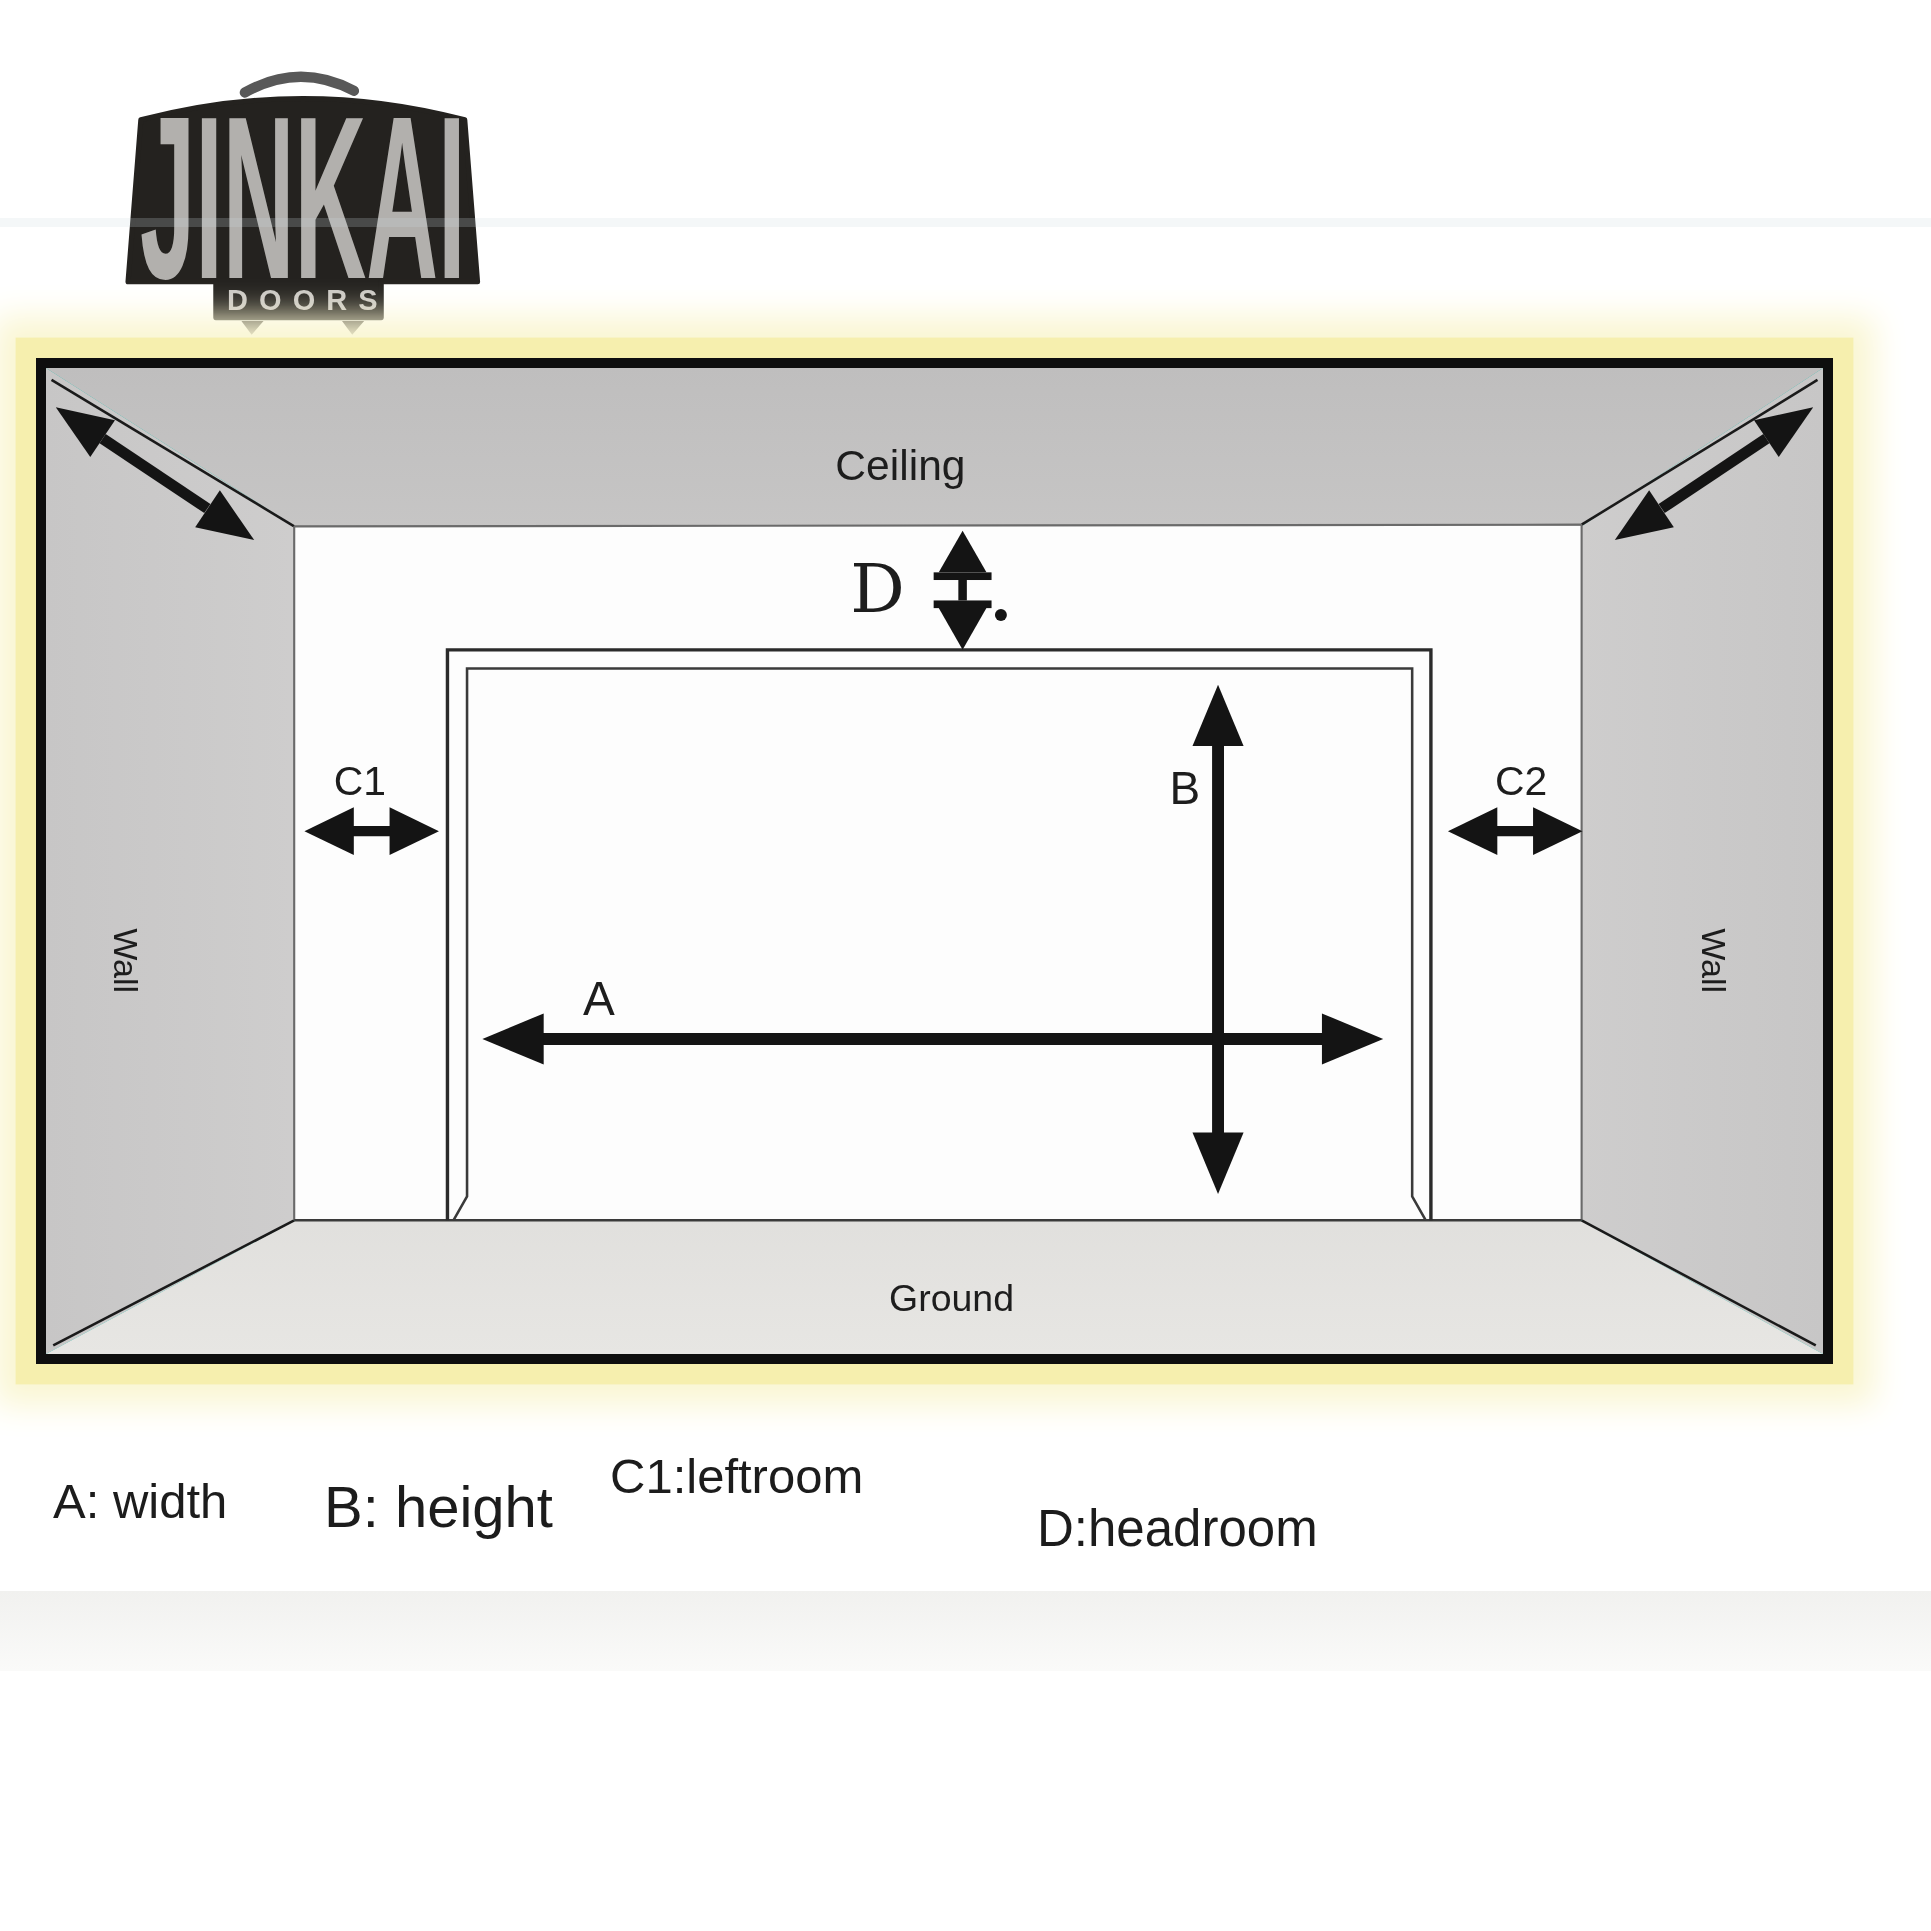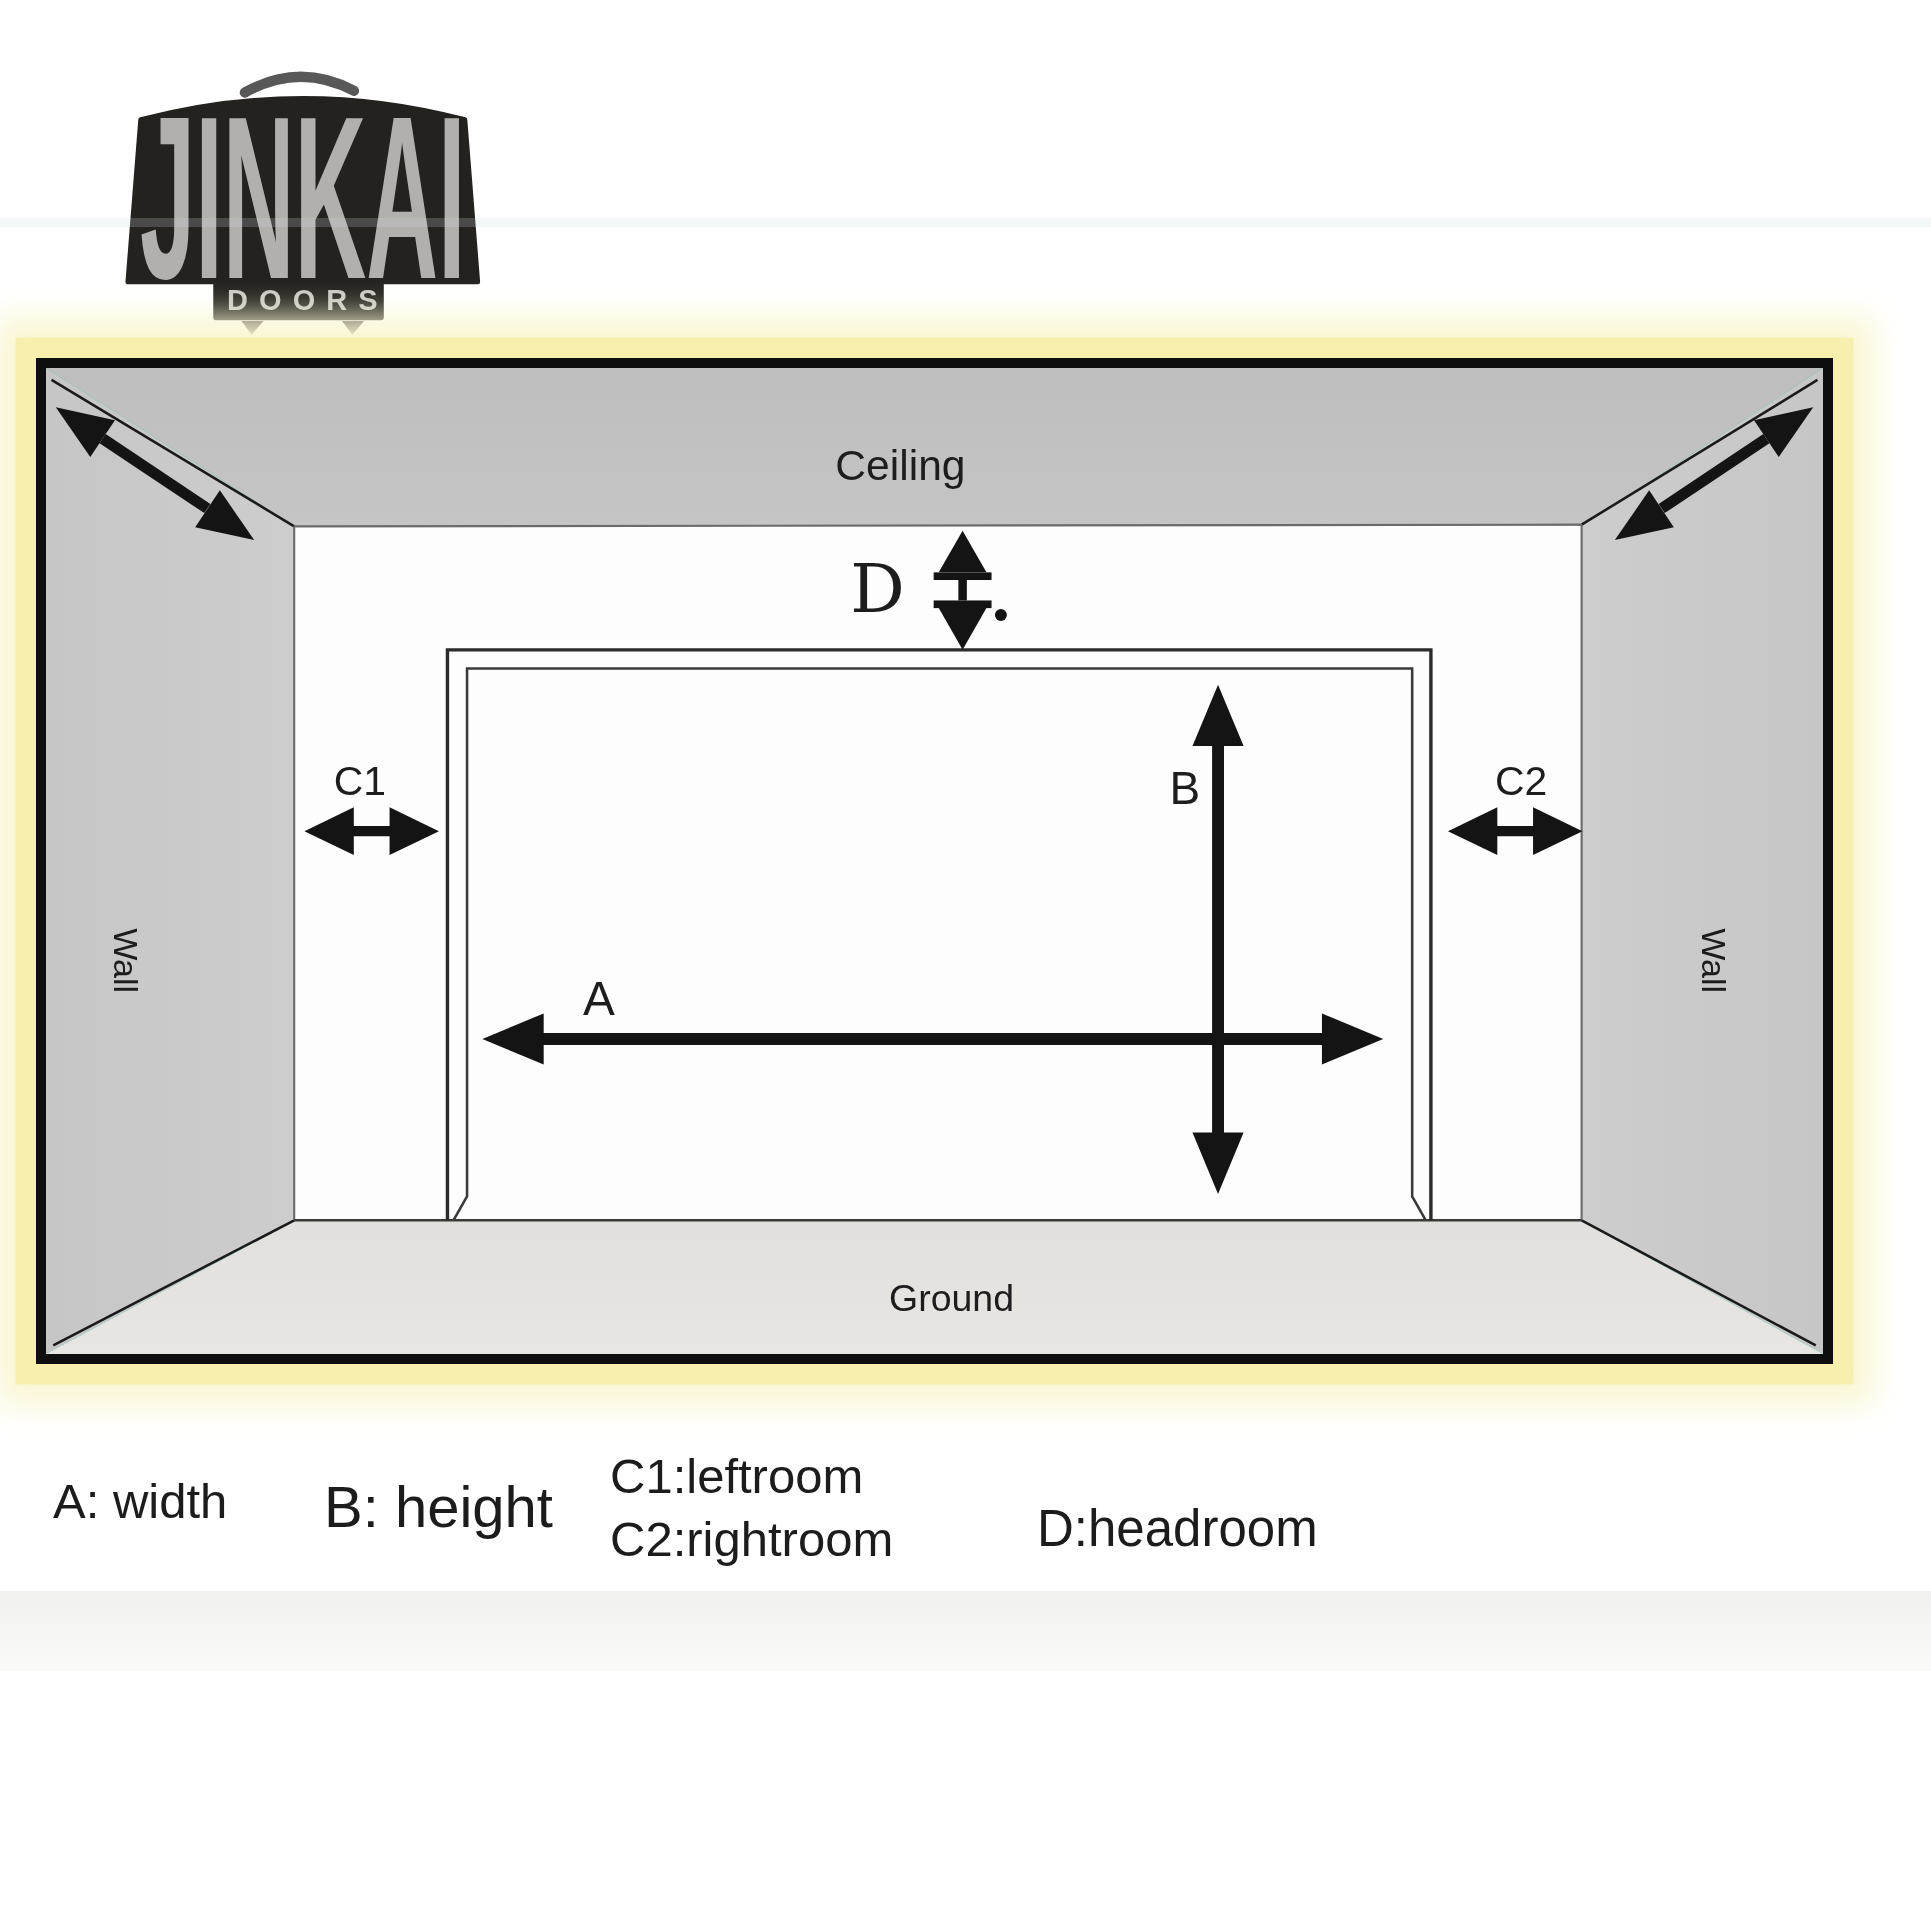--- a/index.html
+++ b/index.html
@@ -136,18 +136,17 @@
     <text class="lbl" x="94" y="696" font-size="40" text-anchor="middle" dominant-baseline="central" transform="rotate(90 94 696)">Wall</text>
     <text class="lbl" x="1958" y="696" font-size="40" text-anchor="middle" dominant-baseline="central" transform="rotate(90 1958 696)">Wall</text>
     <text class="lbl" x="1063" y="1108" font-size="44" text-anchor="middle">Ground</text>
   </svg>
 </div>
 
 <div id="legend-a" class="legend-item">A: width</div>
 <div id="legend-b" class="legend-item">B: height</div>
 <div id="legend-c" class="legend-item">
   <div>C1:leftroom</div>
-  <div>C2:rightroom</div>
 </div>
 <div id="legend-d" class="legend-item">D:headroom</div>
 
 <div id="bottom-band" class="abs"></div>
 
 
 </body></html>

